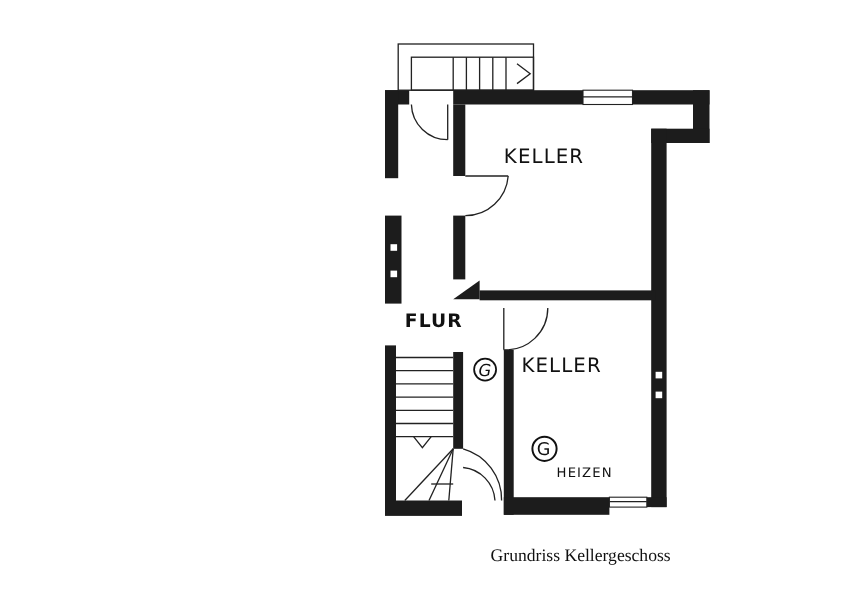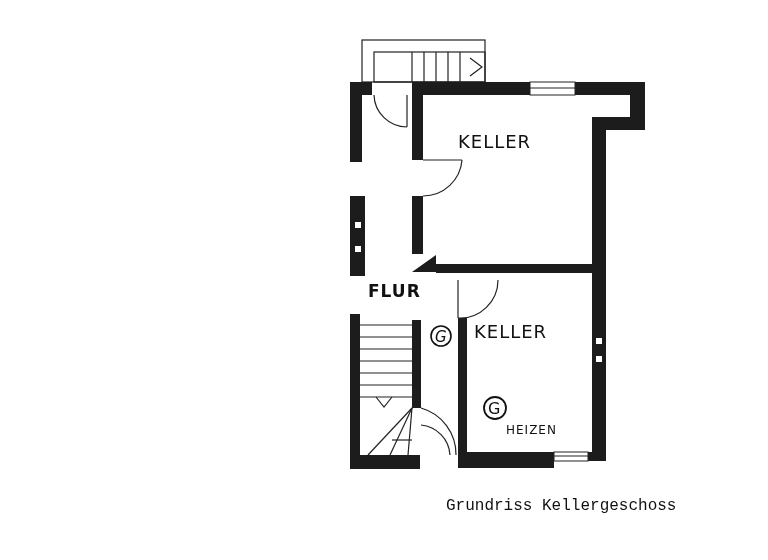--- a/index.html
+++ b/index.html
@@ -3,21 +3,21 @@
   <meta charset="utf-8">
   <style>
     html, body { margin: 0; padding: 0; background: #ffffff; }
     body { width: 768px; height: 560px; position: relative; overflow: hidden; font-family: "DejaVu Sans", sans-serif; }
     #plan { position: absolute; left: 0; top: 0; width: 768px; height: 560px; }
     .wall { fill: #1c1c1c; }
     .thin { stroke: #222; stroke-width: 1.2; fill: none; }
     .label { font-family: "DejaVu Sans", sans-serif; fill: #111; letter-spacing: 1px; }
     .caption {
       position: absolute; left: 446px; top: 497px;
-      font-family: Liberation Mono, monospace; font-size: 16px; color: #111;
+      font-family: Liberation Serif, serif; font-size: 16px; color: #111;
     }
   </style>
 </head>
 <body>
 
 <svg id="plan" viewBox="0 0 768 560" xmlns="http://www.w3.org/2000/svg">
 
   <g>
     <rect class="thin" x="362" y="40" width="123" height="42"></rect>
     <rect class="thin" x="374" y="52" width="111" height="30"></rect>

